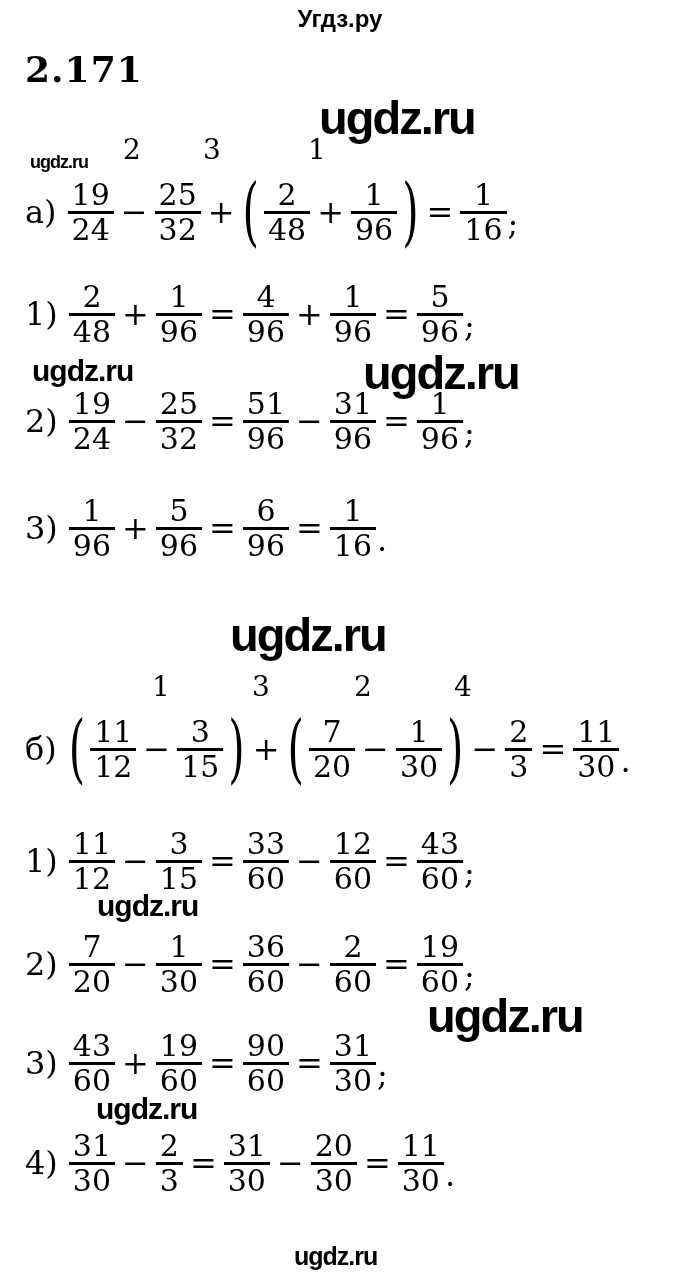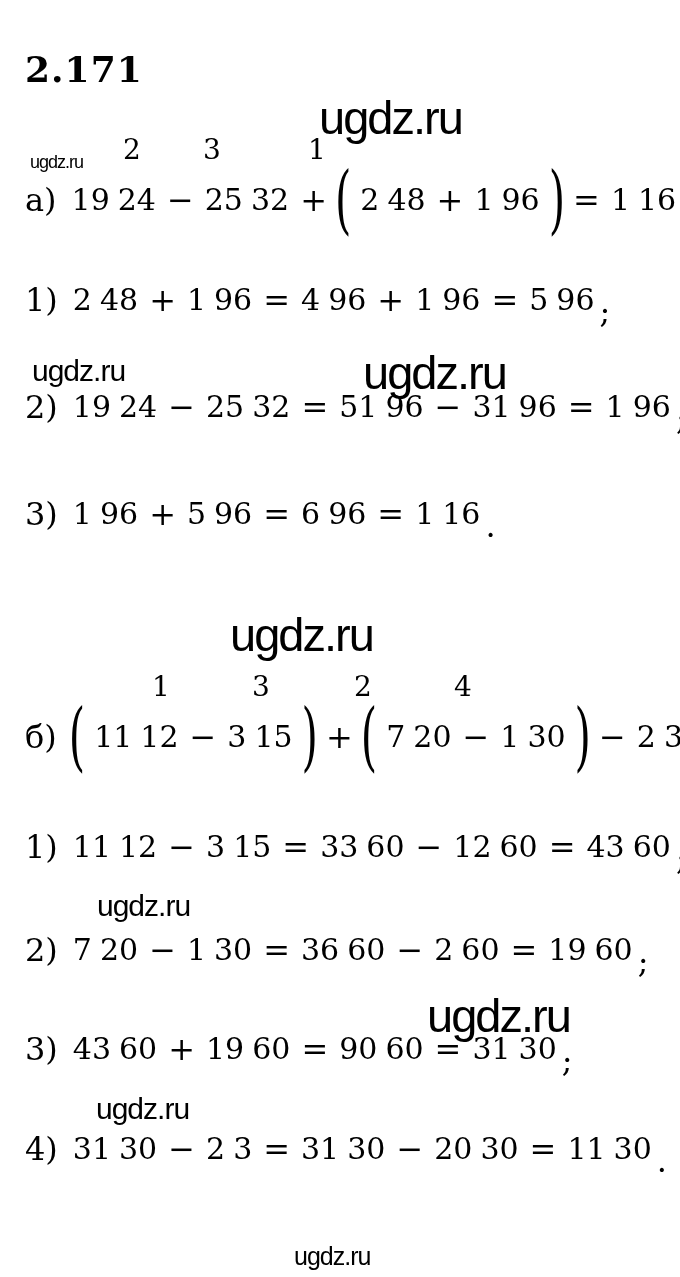--- a/index.html
+++ b/index.html
@@ -10,48 +10,49 @@
   .site-header {
     position:absolute; top:5px; left:0; right:0; text-align:center;
     font-family:"Liberation Sans", sans-serif; font-weight:bold; font-size:24px;
   }
   .problem-number {
     position:absolute; left:25px; top:48px;
     font-size:36px; font-weight:bold; letter-spacing:1px;
   }
   .wm {
     position:absolute; font-family:"Liberation Sans", sans-serif;
-    font-weight:normal; line-height:1; letter-spacing:-1px; white-space:nowrap;text-align:center;
+    font-weight:bold; line-height:1; letter-spacing:-1px; white-space:nowrap;text-align:center;
   }
   .wm-big { font-size:47px; letter-spacing:-2px; }
   .wm-30  { font-size:30px; }
   .wm-18  { font-size:18px; }
   .wm-25  { font-size:25px; }
   .eqrow {
     position:absolute; left:25px; display:flex; align-items:center;
     gap:4px; white-space:nowrap;
   }
   .lbl { font-size:32px; margin-right:7px; }
-  .frac { display:inline-flex; flex-direction:row; align-items:center; }
+  .frac { display:inline-flex; flex-direction:column; align-items:center; }
   .frac .num, .frac .den { font-size:30px; line-height:1.05; padding:0 4px; }
   .frac .bar { align-self:stretch; height:3px; background:#000; }
   .op { font-size:32px; padding:0 3px; }
   .paren {
     font-size:42px; line-height:1; display:inline-block;
     transform:scaleY(1.8); padding:0 1px; font-weight:400;
   }
   .punct { font-size:32px; transform:translateY(12px); margin-left:-3px; }
   .marks { position:absolute; left:0; height:30px; width:680px; }
   .marks .mark { position:absolute; top:0; font-size:28px; line-height:1; }
 </style>
 </head>
 <body>
 
 <div class="page">
 
+  <div class="site-header">Угдз.ру</div>
   <div class="problem-number">2.171</div>
 
   <div class="wm wm-big" style="left:319px; top:94px;">ugdz.ru</div>
   <div class="wm wm-18" style="left:30px;  top:153px;">ugdz.ru</div>
   <div class="wm wm-30" style="left:32px;  top:356px;">ugdz.ru</div>
   <div class="wm wm-big" style="left:363px; top:349px;">ugdz.ru</div>
   <div class="wm wm-big" style="left:230px; top:611px;">ugdz.ru</div>
   <div class="wm wm-30" style="left:97px;  top:891px;">ugdz.ru</div>
   <div class="wm wm-big" style="left:427px; top:992px;">ugdz.ru</div>
   <div class="wm wm-30" style="left:96px;  top:1094px;">ugdz.ru</div>

